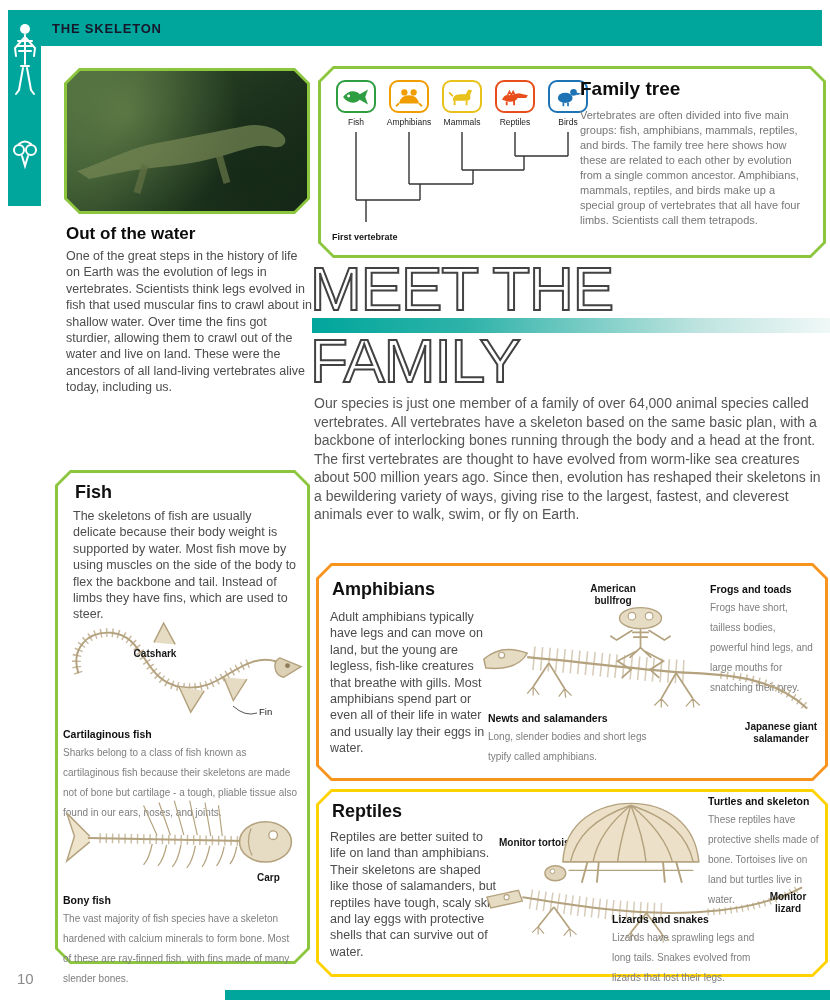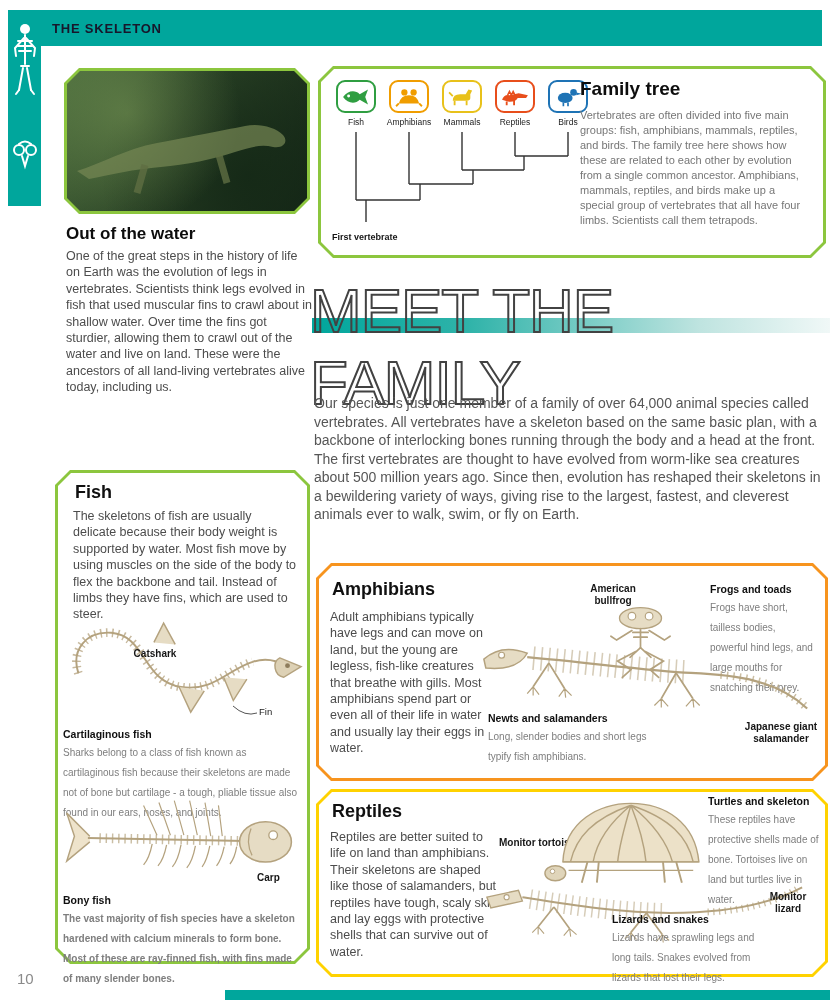--- a/index.html
+++ b/index.html
@@ -36,21 +36,21 @@
   .ft-cell { position:absolute; top:14px; width:52px; text-align:center; }
   .ft-icon { width:40px; height:33px; margin:0 auto; border:2.4px solid currentColor; border-radius:9px; background:#fff; display:flex; align-items:center; justify-content:center; }
   .ft-label { font-size:8.5px; color:#222; margin-top:4px; }
   .c0 { color:#2f9e41; } .c1 { color:#f09d00; } .c2 { color:#e8c11a; } .c3 { color:#e84e1b; } .c4 { color:#1e73b5; }
   .ft-head { position:absolute; left:262px; top:12px; font-size:19px; font-weight:bold; color:#0d0d0d; }
   .ft-body { position:absolute; left:262px; top:42px; width:232px; font-size:11px; line-height:15px; color:#767676; }
   .ft-root { position:absolute; left:4px; top:166px; width:90px; font-size:9px; font-weight:bold; color:#151515; }
 
   
   .stripe { left:312px; top:318px; width:518px; height:15px; background:linear-gradient(90deg,#00a69c 0%,#2fb3a9 30%,#bfe4e0 75%,#f0f8f7 100%); }
-  .title-line { position:absolute; left:310px; font-size:62px; line-height:1; font-weight:400; letter-spacing:-1px; color:#3f3f3f; font-family:"Liberation Sans",sans-serif;margin-top:22px; }
+  .title-line { position:absolute; left:310px; font-size:62px; line-height:1; font-weight:400; letter-spacing:-1px; color:#3f3f3f; font-family:"Liberation Sans",sans-serif; }
   @supports (-webkit-text-stroke:1px #000) {
     .title-line { color:transparent; -webkit-text-stroke:2px #424242; }
   }
   .t1 { top:258px; } .t2 { top:330px; }
   .intro { left:314px; top:394px; width:512px; font-size:14px; line-height:18.5px; color:#565656; }
 
   .pagenum { left:17px; top:970px; font-size:15px; color:#8a8a8a; }
 
   .center { text-align:center; }
   svg { display:block; }
@@ -206,21 +206,21 @@
         <path d="M95,54 q-3,15 -9,22 M110,55 q-3,15 -9,22 M125,55 q-3,16 -9,23 M140,56 q-3,16 -9,23 M155,56 q-3,15 -8,22 M170,57 q-3,14 -8,20 M183,57 q-2,12 -7,18" stroke-width="1.3"></path>
         <path d="M100,45 L86,14 M114,45 L102,11 M128,45 L118,9 M142,45 L134,9 M156,46 L150,11 M168,46 L164,14" stroke-width="1.2"></path>
         <ellipse cx="213" cy="52" rx="27" ry="21" stroke-width="1.6" fill="#e6dcc4"></ellipse>
         <circle cx="221" cy="45" r="4.5" stroke-width="1.4" fill="#fff"></circle>
         <path d="M198,38 Q192,52 199,66" stroke-width="1.3"></path>
       </g>
     </svg>
     <div class="lbl" style="position:absolute;left:202px;top:402px;text-align:right;">Carp</div>
 
     <div class="cap-h" style="position:absolute;left:8px;top:424px;">Bony fish</div>
-    <div class="cap-b" style="position:absolute;left:8px;top:437px;width:234px;font-weight:bold;">The vast majority of fish species have a skeleton hardened with calcium minerals to form bone. Most of these are ray-finned fish, with fins made of many slender bones.</div>
+    <div class="cap-b" style="position:absolute;left:8px;top:437px;width:234px;">The vast majority of fish species have a skeleton hardened with calcium minerals to form bone. Most of these are ray-finned fish, with fins made of many slender bones.</div>
   </div>
 
   <div class="frame orange" style="left:316px;top:563px;width:512px;height:218px;">
     <div class="edge"></div>
       <div class="face"></div>
     <div class="h2" style="position:absolute;left:16px;top:16px;">Amphibians</div>
     <div class="body-txt" style="position:absolute;left:14px;top:46px;width:164px;">Adult amphibians typically have legs and can move on land, but the young are legless, fish-like creatures that breathe with gills. Most amphibians spend part or even all of their life in water and usually lay their eggs in water.</div>
 
     <div class="lbl center" style="position:absolute;left:255px;top:20px;width:84px;">American bullfrog</div>
 
@@ -249,21 +249,21 @@
         <path d="M54,50 C120,56 180,64 220,66 C268,68 308,74 338,102" stroke-width="2.2"></path>
         <path d="M60,51 C120,56 172,63 216,65" stroke-width="24" stroke-dasharray="1.6 6" opacity=".55"></path>
         <path d="M250,68 C280,70 312,78 336,100" stroke-width="8" stroke-dasharray="1.5 5" opacity=".7"></path>
         <path d="M76,56 L60,80 M76,56 L92,82 M205,66 L190,92 M205,66 L222,92" stroke-width="1.8"></path>
         <path d="M60,80 l-6,7 m6,-7 l0,9 m0,-9 l6,8 M92,82 l-6,8 m6,-8 l1,9 m-1,-9 l7,7 M190,92 l-7,7 m7,-7 l0,9 m0,-9 l7,8 M222,92 l-7,8 m7,-8 l1,9 m-1,-9 l7,7" stroke-width="1.2"></path>
       </g>
     </svg>
 
     <div style="position:absolute;left:172px;top:149px;width:160px;">
       <div class="cap-h">Newts and salamanders</div>
-      <div class="cap-b">Long, slender bodies and short legs typify fish amphibians.</div>
+      <div class="cap-b">Long, slender bodies and short legs typify called amphibians.</div>
     </div>
     <div class="lbl center" style="position:absolute;left:426px;top:158px;width:78px;">Japanese giant salamander</div>
   </div>
 
   <div class="frame yellow" style="left:316px;top:789px;width:512px;height:188px;">
     <div class="edge"></div>
       <div class="face"></div>
     <div class="h2" style="position:absolute;left:16px;top:12px;">Reptiles</div>
     <div class="body-txt" style="position:absolute;left:14px;top:40px;width:168px;">Reptiles are better suited to life on land than amphibians. Their skeletons are shaped like those of salamanders, but reptiles have tough, scaly skin and lay eggs with protective shells that can survive out of water.</div>
 

